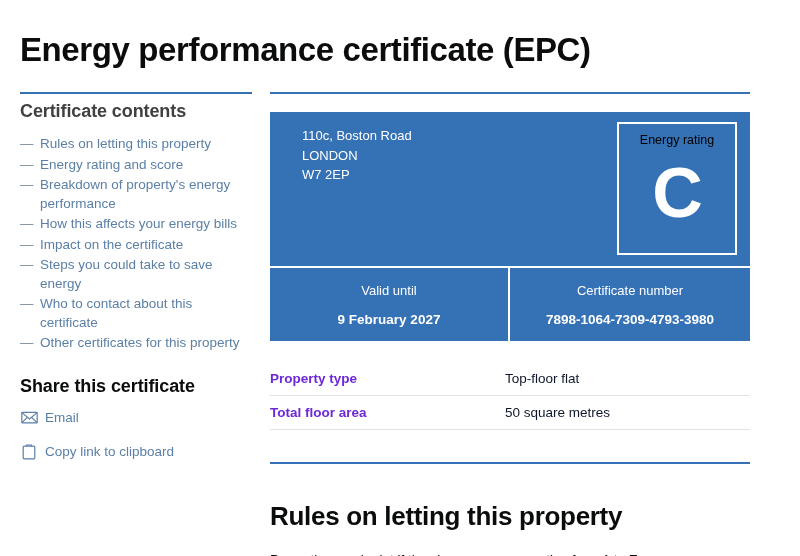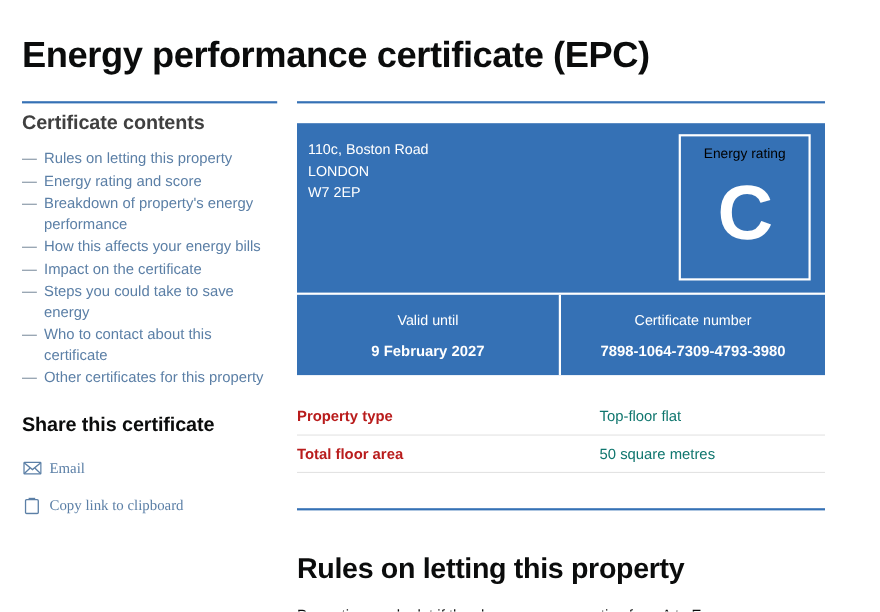--- a/index.html
+++ b/index.html
@@ -91,23 +91,22 @@
     margin: 22px 0 0 0;
     letter-spacing: -0.1px;
   }
   .share-list {
     list-style: none;
     margin: 12px 0 0 0;
     padding: 0;
   }
   .share-list li {
     display: flex;
-    align-items: center;
+    align-items: flex-start;
     height: 34px;
-    font-family: Liberation Serif, serif;
   }
   .share-list li .ico {
     width: 18px;
     height: 18px;
     margin-right: 7px;
     display: inline-flex;
     align-items: center;
     justify-content: center;
     flex: 0 0 18px;
   }
@@ -121,21 +120,21 @@
   .cert-panel {
     position: absolute;
     left: 270px;
     top: 112px;
     width: 480px;
     background: #3571b5;
   }
   .cert-top {
     position: relative;
     height: 154px;
-    padding: 14px 18px 0 10px;
+    padding: 14px 18px 0 32px;
   }
   .address {
     color: #ffffff;
     font-size: 13px;
     line-height: 19.5px;
     max-width: 300px;
   }
   .rating-box {
     position: absolute;
     right: 13px;
@@ -197,25 +196,24 @@
   .prop-row {
     display: flex;
     align-items: center;
     height: 34px;
     border-bottom: 1px solid #e3e3e3;
     font-size: 13.5px;
   }
   .prop-key {
     width: 235px;
     font-weight: 700;
-    color: #b91c1c;
+    color: #6d28d9;
   }
   .prop-val {
-    color: #0f766e;
-    margin-left: 40px;
+    color: #0f172a;
   }
 
   
   .section-heading {
     position: absolute;
     left: 270px;
     top: 478px;
     font-size: 26px;
     line-height: 32px;
     font-weight: 700;

